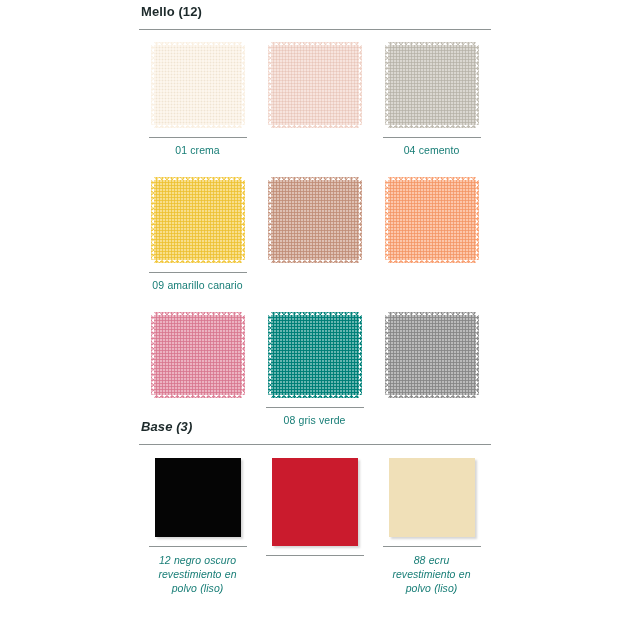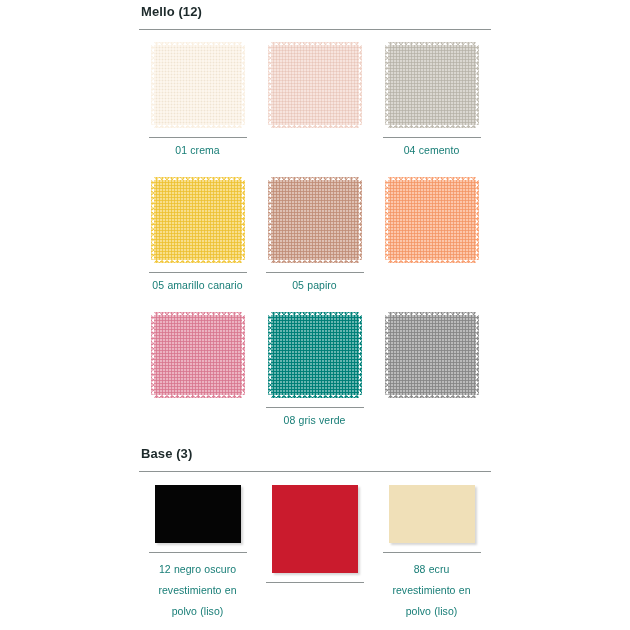--- a/index.html
+++ b/index.html
@@ -24,21 +24,21 @@
     background: #ffffff;
   }
 
   
   .panel {
     position: absolute;
     left: 139px;
     width: 352px;
   }
   .panel-mello { top: 4px; }
-  .panel-base  { top: 446px; }
+  .panel-base  { top: 419px; font-style: italic; }
 
   .section-title {
     font-size: 13px;
     font-weight: bold;
     letter-spacing: 0.1px;
     color: #1d2a2b;
     line-height: 16px;
     margin: 0 0 0 2px;
     padding: 0;
     white-space: nowrap;
@@ -151,21 +151,21 @@
     width: 98px;
     margin: 0 0 6px 0;
   }
   .label-text {
     font-size: 10.5px;
     line-height: 13px;
     color: #177d76;
     letter-spacing: 0.05px;
     word-spacing: 0.3px;
   }
-  .label-text.multi { line-height: 21px; text-align: center; }
+  .label-text.multi { line-height: 14px; text-align: center; }
 </style>
 </head>
 <body>
 
 <div id="page">
 
   <section class="panel panel-mello">
     <h2 class="section-title">Mello (12)</h2>
     <div class="section-rule"></div>
     <div class="grid" id="grid-mello">
@@ -215,36 +215,32 @@
             <div class="chip" style="--c: #f2c840;">
               <div class="scallop top" style="--c: #f2c840;"></div>
               <div class="scallop bottom" style="--c: #f2c840;"></div>
               <div class="scallop left" style="--c: #f2c840;"></div>
               <div class="scallop right" style="--c: #f2c840;"></div>
               <div class="fabric" style="--c: #f2c840;"></div>
             </div>
           </div>
           <div class="label-box">
             <div class="label-rule"></div>
-            <div class="label-text">05 amarillo canario</div>
+            <div class="label-text">09 amarillo canario</div>
           </div>
         </div>
         <div class="cell cell-mello">
           <div class="chip-wrap">
             <div class="chip" style="--c: #c79680;">
               <div class="scallop top" style="--c: #c79680;"></div>
               <div class="scallop bottom" style="--c: #c79680;"></div>
               <div class="scallop left" style="--c: #c79680;"></div>
               <div class="scallop right" style="--c: #c79680;"></div>
               <div class="fabric" style="--c: #c79680;"></div>
             </div>
-          </div>
-          <div class="label-box">
-            <div class="label-rule"></div>
-            <div class="label-text">05 papiro</div>
           </div>
         </div>
         <div class="cell cell-mello">
           <div class="chip-wrap">
             <div class="chip" style="--c: #f9a072;">
               <div class="scallop top" style="--c: #f9a072;"></div>
               <div class="scallop bottom" style="--c: #f9a072;"></div>
               <div class="scallop left" style="--c: #f9a072;"></div>
               <div class="scallop right" style="--c: #f9a072;"></div>
               <div class="fabric" style="--c: #f9a072;"></div>

